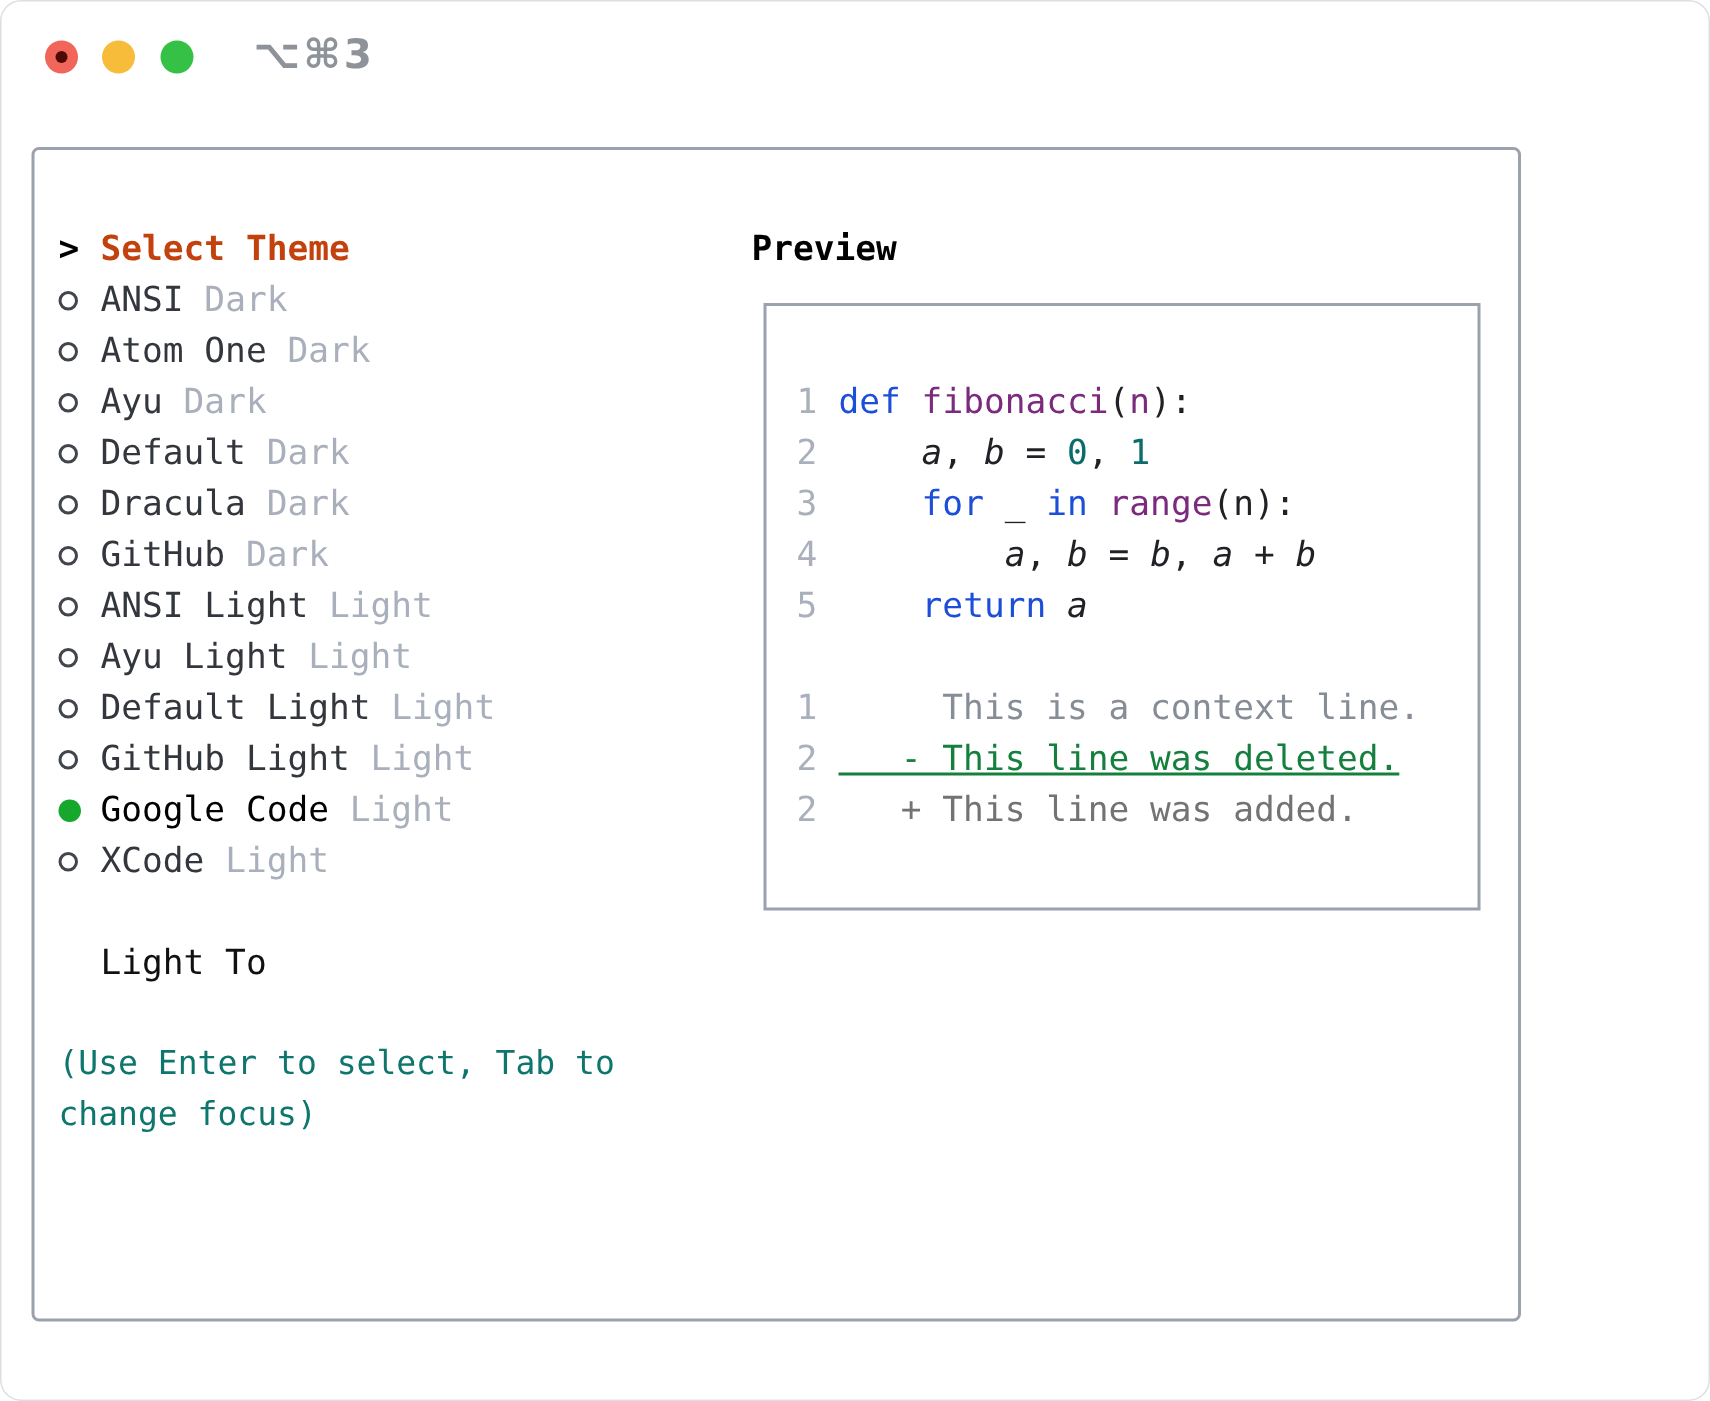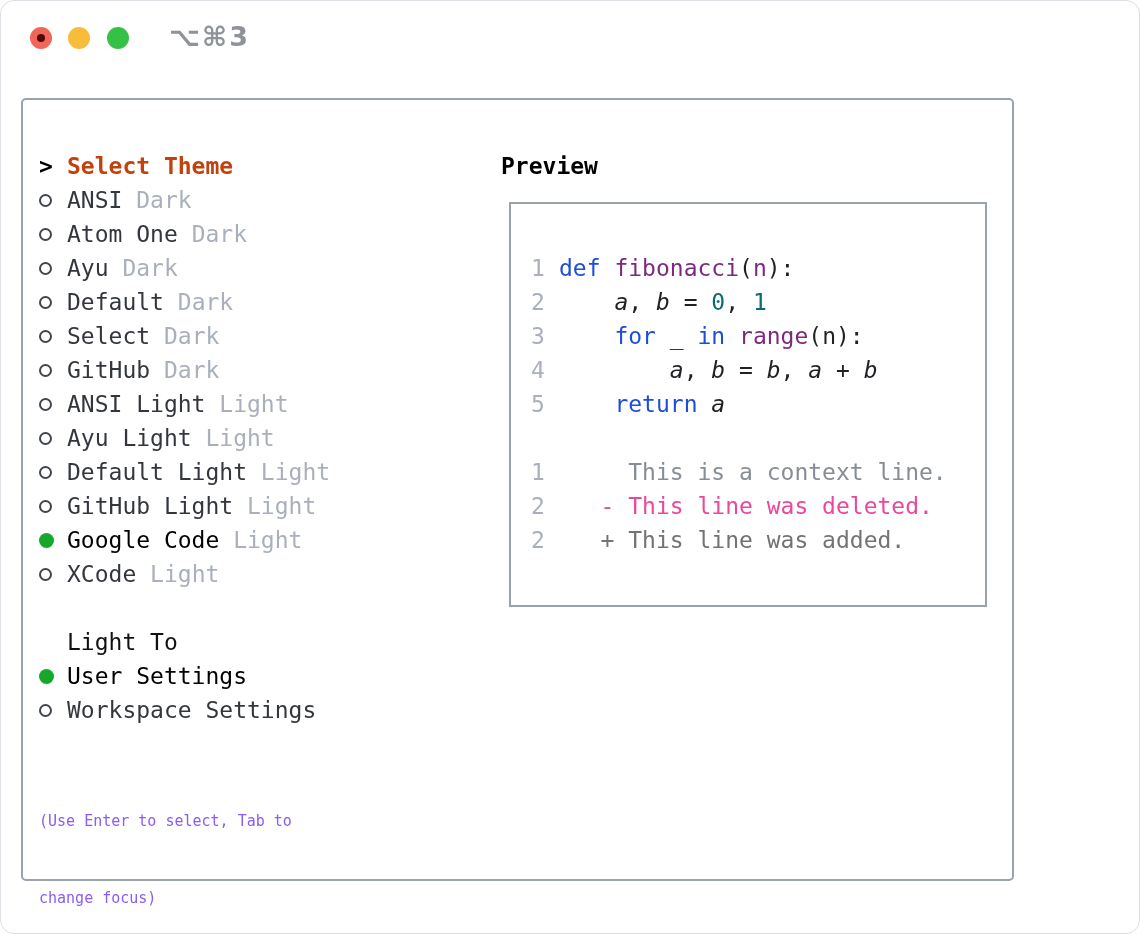--- a/index.html
+++ b/index.html
@@ -28,39 +28,39 @@
   .marker { width:28px; display:flex; align-items:center; flex:none; }
   .circle { width:13px; height:13px; border:2px solid #41454c; border-radius:50%; }
   .circle.filled { width:15px; height:15px; border:none; background:#16a72c; }
   .caret { font-weight:bold; color:#000; }
   .hdr-label { font-weight:bold; color:#c2410c; }
   .muted { color:#a9b0bc; }
   .green-text { color:#000000; }
 
   .list-col { position:absolute; left:16px; top:49px; }
   .spacer { height:34px; }
-  .help { font-size:15px; line-height:34px; color:#8b5cf6; white-space:pre;margin-top:43px; }
+  .help { font-size:22px; line-height:34px; color:#0f766e; white-space:pre; }
 
   
   .preview-title { position:absolute; left:478px; top:49px; height:34px; display:flex;
                    align-items:center; font-size:23px; font-weight:bold; color:#000000; }
   .preview-box { position:absolute; left:486px; top:102px; width:478px; height:405px;
                  border:2px solid #9aa2ae; background:#fff;
                  padding:47px 0 0 20px; overflow:hidden; }
   .pline { display:flex; height:34px; align-items:center; font-size:23px; white-space:pre; }
   .lnum { width:28px; flex:none; color:#a9b0bc; }
   .diff-group { margin-top:34px; }
 
   .tok-kw  { color:#1d4ed8; }
   .tok-fn  { color:#7b2a7e; }
   .tok-num { color:#0a6c6c; }
   .tok-pl  { color:#1f2125; }
   .tok-var { color:#1f2125; font-style:italic; }
   .tok-ctx { color:#878d96; }
-  .tok-del { color:#ec4899; }
+  .tok-del { color:#15803d;text-decoration:underline; }
   .tok-add { color:#737373; }
 </style>
 </head>
 <body>
 
 <div class="window">
 
   <div class="titlebar">
     <div class="light light-red"></div>
     <div class="light light-yellow"></div>
@@ -74,41 +74,37 @@
       <div class="row">
         <span class="marker"><span class="caret">&gt;</span></span>
         <span class="hdr-label">Select Theme</span>
       </div>
 
       <div id="theme-list">
           <div class="row"><span class="marker"><span class="circle"></span></span><span>ANSI</span><span class="muted"> Dark</span></div>
           <div class="row"><span class="marker"><span class="circle"></span></span><span>Atom One</span><span class="muted"> Dark</span></div>
           <div class="row"><span class="marker"><span class="circle"></span></span><span>Ayu</span><span class="muted"> Dark</span></div>
           <div class="row"><span class="marker"><span class="circle"></span></span><span>Default</span><span class="muted"> Dark</span></div>
-          <div class="row"><span class="marker"><span class="circle"></span></span><span>Select</span><span class="muted"> Dark</span></div>
+          <div class="row"><span class="marker"><span class="circle"></span></span><span>Dracula</span><span class="muted"> Dark</span></div>
           <div class="row"><span class="marker"><span class="circle"></span></span><span>GitHub</span><span class="muted"> Dark</span></div>
           <div class="row"><span class="marker"><span class="circle"></span></span><span>ANSI Light</span><span class="muted"> Light</span></div>
           <div class="row"><span class="marker"><span class="circle"></span></span><span>Ayu Light</span><span class="muted"> Light</span></div>
           <div class="row"><span class="marker"><span class="circle"></span></span><span>Default Light</span><span class="muted"> Light</span></div>
           <div class="row"><span class="marker"><span class="circle"></span></span><span>GitHub Light</span><span class="muted"> Light</span></div>
           <div class="row"><span class="marker"><span class="circle filled"></span></span><span class="green-text">Google Code</span><span class="muted"> Light</span></div>
           <div class="row"><span class="marker"><span class="circle"></span></span><span>XCode</span><span class="muted"> Light</span></div>
         </div>
 
       <div class="spacer"></div>
 
       <div class="row">
         <span class="marker"></span>
         <span style="color:#111">Light To</span>
       </div>
 
-      <div id="apply-list">
-          <div class="row"><span class="marker"><span class="circle filled"></span></span><span class="green-text">User Settings</span></div>
-          <div class="row"><span class="marker"><span class="circle"></span></span><span>Workspace Settings</span></div>
-        </div>
 
       <div class="spacer"></div>
 
       <div class="help">(Use Enter to select, Tab to</div>
       <div class="help">change focus)</div>
     </div>
 
     <div class="preview-title">Preview</div>
 
     <div class="preview-box">

